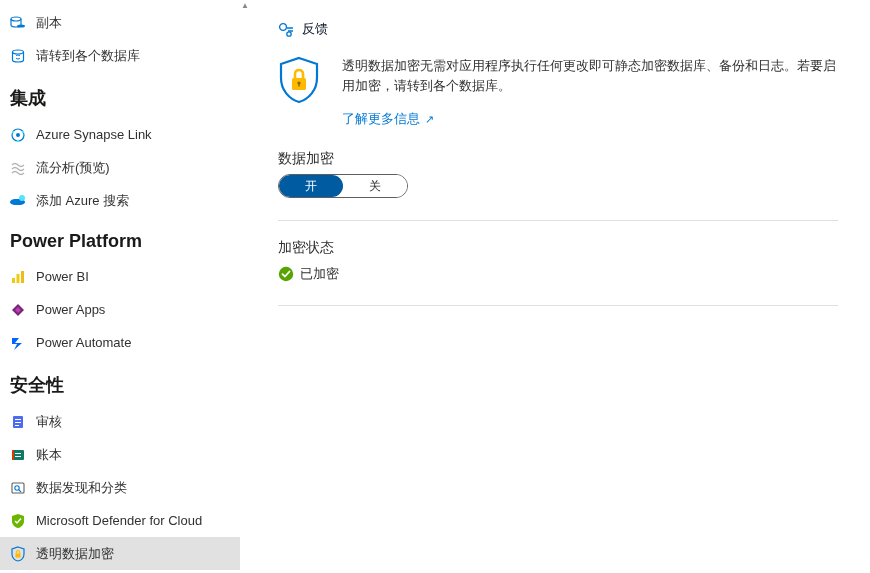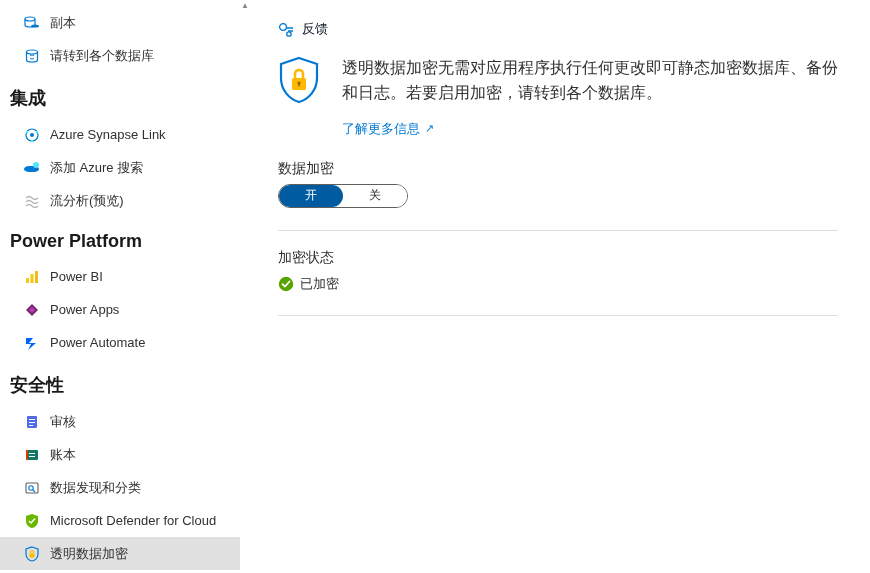--- a/index.html
+++ b/index.html
@@ -2,32 +2,32 @@
 <html><head>
   <meta charset="utf-8">
   <style>
     *{box-sizing:border-box;margin:0;padding:0;}
     body{font-family:"Segoe UI","Microsoft YaHei",sans-serif;font-size:13px;color:#323130;background:#fff;width:870px;height:573px;overflow:hidden;}
     .layout{display:flex;height:573px;}
     .sidebar{width:250px;height:573px;overflow-y:auto;padding-top:6px;position:relative;}
     .scrollbar-track{position:absolute;right:0;top:0;width:10px;height:100%;}
     .scrollbar-up{position:absolute;top:0;right:0;width:10px;height:10px;display:flex;align-items:center;justify-content:center;color:#888;font-size:8px;}
     .sidebar-inner{padding-right:10px;}
-    .sb-item{display:flex;align-items:center;height:33px;padding-left:24px;cursor:pointer;white-space:nowrap;}
+    .sb-item{display:flex;align-items:center;height:33px;padding-left:10px;cursor:pointer;white-space:nowrap;}
     .sb-item.active{background:#e1e1e1;}
     .sb-icon{width:16px;height:16px;margin-right:10px;display:flex;align-items:center;justify-content:center;flex-shrink:0;}
     .sb-icon svg{width:16px;height:16px;}
     .sb-label{font-size:13px;color:#323130;}
     .sb-section{font-weight:600;font-size:18px;color:#1b1a19;padding:14px 0 8px 10px;}
     .main{flex:1;padding:20px 28px 0 28px;position:relative;}
     .feedback{display:flex;align-items:flex-end;color:#0f172a;cursor:pointer;margin-bottom:18px;}
     .feedback-icon{width:16px;height:16px;margin-right:8px;}
     .info-block{display:flex;align-items:flex-start;margin-bottom:22px;}
     .shield-icon{width:42px;height:48px;margin-right:22px;flex-shrink:0;}
-    .info-text{font-size:16px;line-height:1.55;color:#323130;}
+    .info-text{font-size:13px;line-height:1.55;color:#323130;}
     .learn-more{color:#0078d4;cursor:pointer;display:inline-flex;align-items:center;margin-top:14px;font-size:13px;}
     .ext-icon{margin-left:5px;font-size:11px;}
     .field-label{font-size:14px;color:#323130;margin-bottom:6px;}
     .toggle{display:inline-flex;border:1px solid #605e5c;border-radius:14px;height:24px;overflow:hidden;cursor:pointer;}
     .toggle-opt{width:64px;display:flex;align-items:center;justify-content:center;font-size:12px;}
     .toggle-opt.on{background:#005ba1;color:#fff;border-radius:12px;}
     .toggle-opt.off{background:#fff;color:#323130;}
     .divider{border:none;border-top:1px solid #e1dfdd;margin:22px 0 18px 0;width:560px;}
     .status-row{display:flex;align-items:center;margin-top:8px;}
     .status-check{width:16px;height:16px;margin-right:6px;}
@@ -71,33 +71,33 @@
               <circle cx="3" cy="5" r="1.2" fill="#50e6ff"></circle>
               <circle cx="13" cy="5" r="1.2" fill="#50e6ff"></circle>
               <circle cx="8" cy="14" r="1.2" fill="#50e6ff"></circle>
             </svg>
           </span>
           <span class="sb-label">Azure Synapse Link</span>
         </div>
         <div class="sb-item">
           <span class="sb-icon">
             <svg viewBox="0 0 16 16">
+              <path d="M2 5 Q5 2 8 5 T14 5 M2 9 Q5 6 8 9 T14 9 M2 13 Q5 10 8 13 T14 13" stroke="#b4b4b4" stroke-width="1.3" fill="none"></path>
+            </svg>
+          </span>
+          <span class="sb-label">流分析(预览)</span>
+        </div>
+        <div class="sb-item">
+          <span class="sb-icon">
+            <svg viewBox="0 0 16 16">
               <path d="M5 12 A5 3 0 0 1 5 6 L10 6 A5 3 0 0 1 10 12 Z" fill="#0078d4"></path>
               <circle cx="12" cy="5" r="3" fill="#50e6ff"></circle>
             </svg>
           </span>
           <span class="sb-label">添加 Azure 搜索</span>
-        </div>
-        <div class="sb-item">
-          <span class="sb-icon">
-            <svg viewBox="0 0 16 16">
-              <path d="M2 5 Q5 2 8 5 T14 5 M2 9 Q5 6 8 9 T14 9 M2 13 Q5 10 8 13 T14 13" stroke="#b4b4b4" stroke-width="1.3" fill="none"></path>
-            </svg>
-          </span>
-          <span class="sb-label">流分析(预览)</span>
         </div>
         <div class="sb-section">Power Platform</div>
         <div class="sb-item">
           <span class="sb-icon">
             <svg viewBox="0 0 16 16">
               <rect x="2" y="9" width="3" height="5" fill="#f2c811"></rect>
               <rect x="6.5" y="5" width="3" height="9" fill="#f2c811"></rect>
               <rect x="11" y="2" width="3" height="12" fill="#edbd11"></rect>
             </svg>
           </span>

